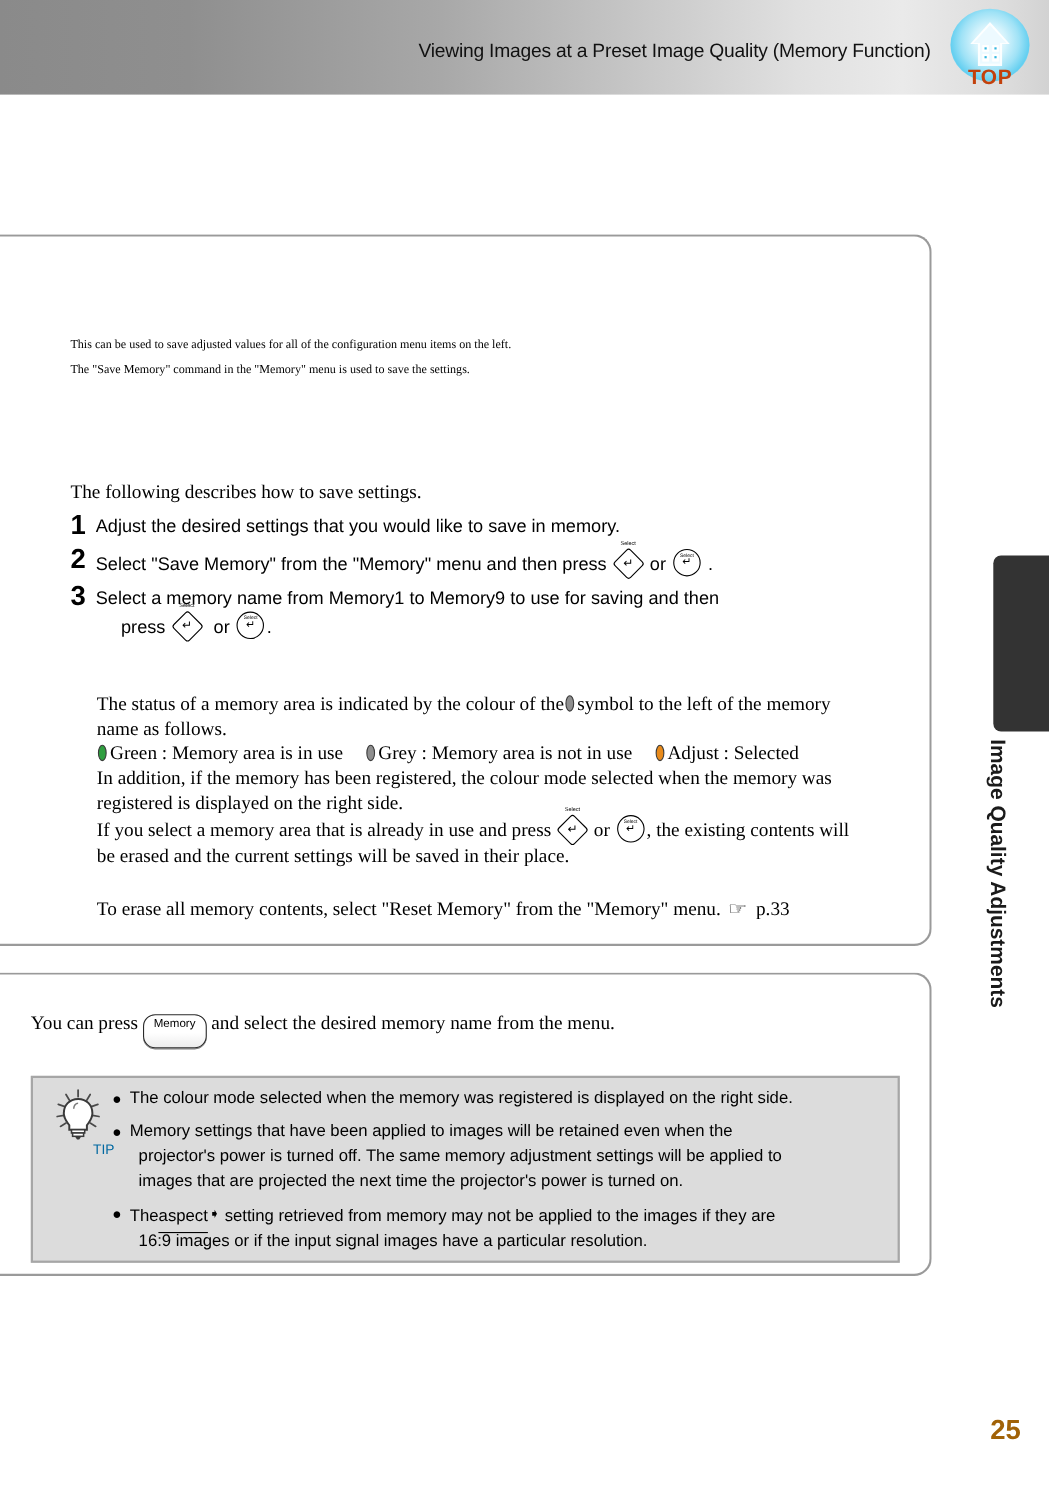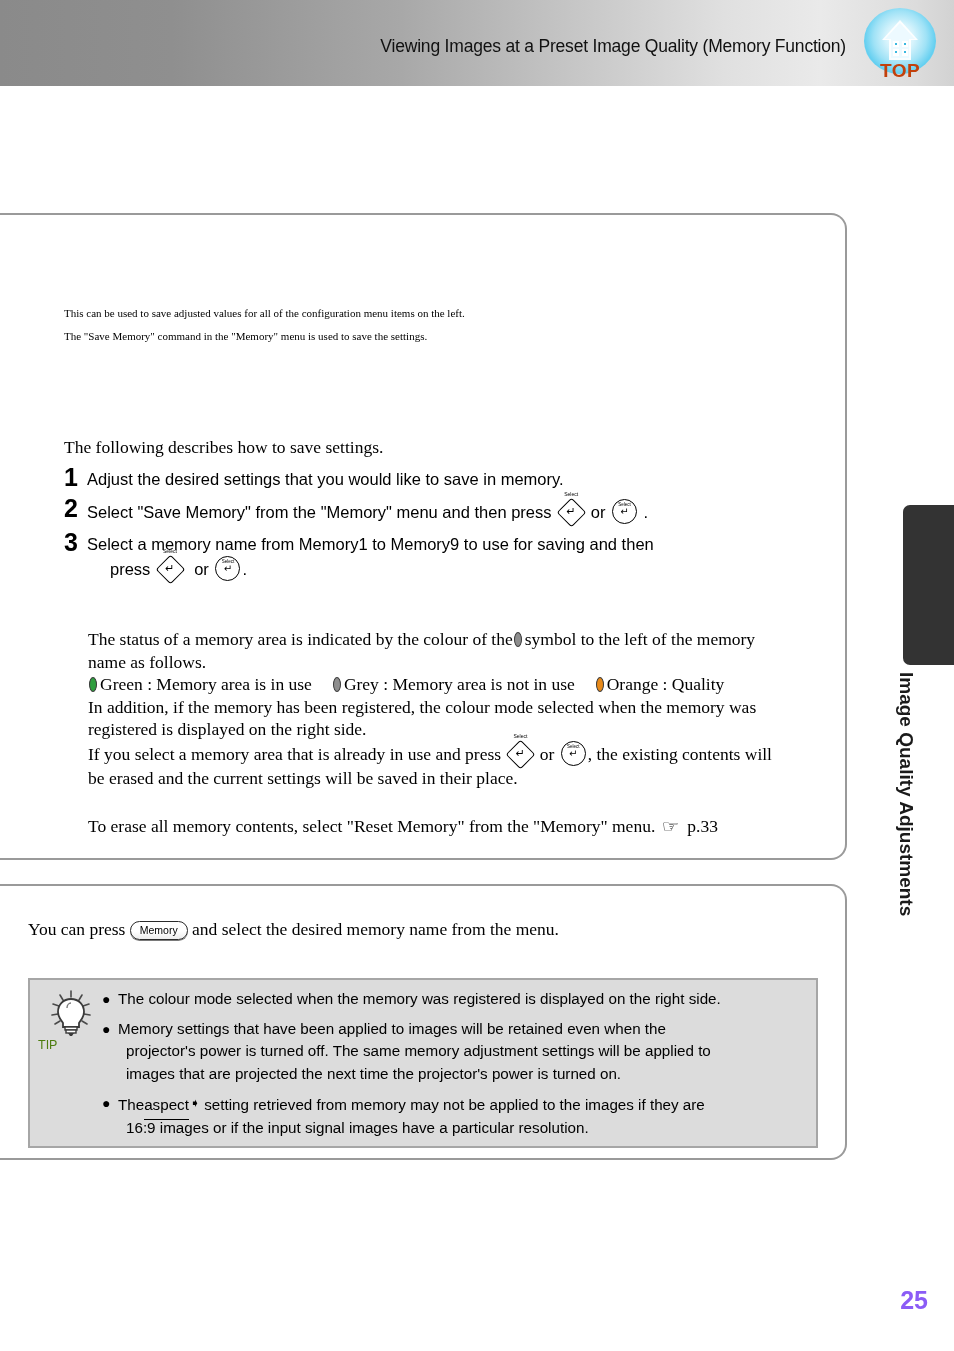--- a/index.html
+++ b/index.html
@@ -176,21 +176,21 @@
     text-align: center;
     font-size: 10px;
     line-height: 12px;
     font-family: "DejaVu Sans", sans-serif;
   }
   .btn-pill {
     display: inline-block;
     position: relative;
     border: 1.6px solid #2a2a2a;
     border-radius: 11px;
-    padding: 1px 9px 2px 9px;
+    padding: 1px 9px 14px 9px;
     font-family: "Liberation Sans", "DejaVu Sans", sans-serif;
     font-size: 10.5px;
     line-height: 14px;
     vertical-align: 1px;
     background: linear-gradient(to bottom, #ffffff 0%, #ffffff 55%, #ededed 100%);
     box-shadow: 0 1px 0 #7a7a7a;
   }
 
   
   .mem-sym {
@@ -248,24 +248,24 @@
   }
   .tip-icon {
     position: absolute;
     left: 8px; top: 8px;
     width: 66px; height: 70px;
   }
   .tip-icon .tip-label {
     position: absolute;
     left: 0; top: 50px;
     width: 66px;
-    text-align: left;
+    text-align: right;
     font-family: "Liberation Sans", "DejaVu Sans", sans-serif;
     font-size: 12.5px;
-    color: #4d7c0f;
+    color: #0369a1;
   }
   .tip-list {
     position: absolute;
     left: 70px; top: 8px;
     width: 712px;
     font-family: "Liberation Sans", "DejaVu Sans", sans-serif;
     font-size: 15.2px;
     line-height: 22.5px;
   }
   .tip-item {
@@ -316,21 +316,21 @@
 
   
   .page-num {
     position: absolute;
     left: 0; top: 1286px;
     width: 928px;
     text-align: right;
     font-family: "Liberation Sans", "DejaVu Sans", sans-serif;
     font-weight: bold;
     font-size: 25px;
-    color: #8b5cf6;
+    color: #a16207;
   }
 </style>
 </head>
 <body>
 
 <div class="header-band"></div>
 <div class="header-title">Viewing Images at a Preset Image Quality (Memory Function)</div>
 
 <div class="top-icon">
   <div class="glow"></div>
@@ -402,21 +402,21 @@
   </div>
 
 </div>
 
 <div class="status-block">
   <p>
     <span>The status of a memory area is indicated by the colour of the</span><span class="mem-sym"></span><span>symbol to the left of the memory</span>
   </p>
   <p>name as follows.</p>
   <p class="legend-row">
-    <span class="mem-sym" style="background:#2f9e3f"></span><span>Green : Memory area is in use</span><span class="gap"></span><span class="mem-sym" style="background:#8e8e8e"></span><span>Grey : Memory area is not in use</span><span class="gap"></span><span class="mem-sym" style="background:#e88a1a"></span><span>Orange : Quality</span>
+    <span class="mem-sym" style="background:#2f9e3f"></span><span>Green : Memory area is in use</span><span class="gap"></span><span class="mem-sym" style="background:#8e8e8e"></span><span>Grey : Memory area is not in use</span><span class="gap"></span><span class="mem-sym" style="background:#e88a1a"></span><span>Adjust : Selected</span>
   </p>
   <p>In addition, if the memory has been registered, the colour mode selected when the memory was</p>
   <p>registered is displayed on the right side.</p>
   <p>
     <span>If you select a memory area that is already in use and press</span>
     <span class="btn-select-diamond">
       <span class="cap">Select</span>
       <span class="dia"></span>
       <span class="arw">↵</span>
     </span>

